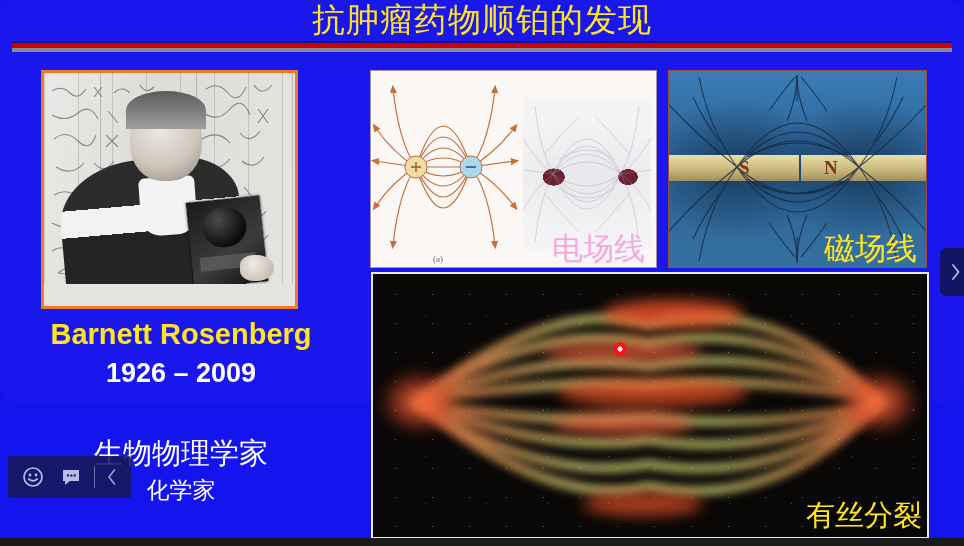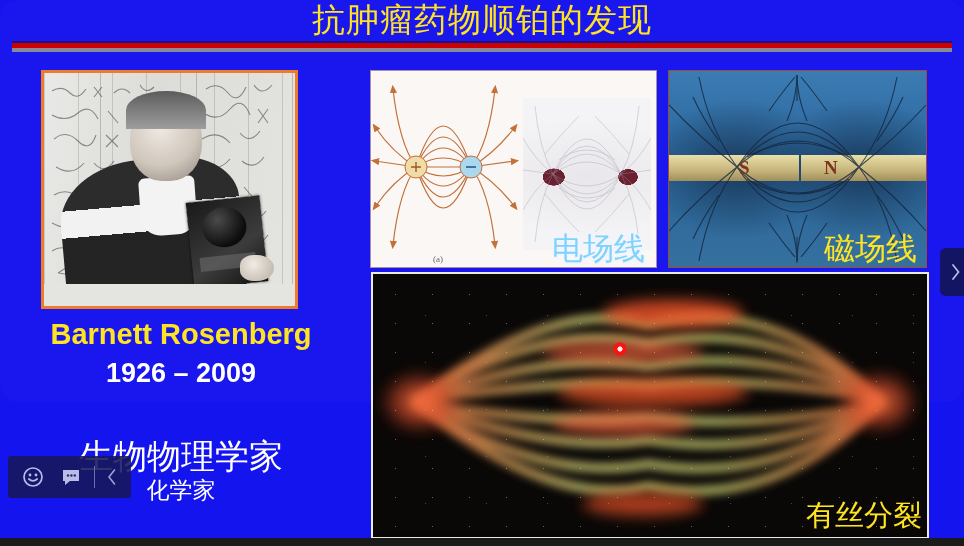--- a/index.html
+++ b/index.html
@@ -147,21 +147,21 @@
     color: #ffffff;
     font-size: 27px;
     font-weight: bold;
     white-space: nowrap;
   }
   #role-line-1 {
     position: absolute;
     left: 0; top: 434px; width: 362px;
     text-align: center;
     color: #ffffff;
-    font-size: 34px;
+    font-size: 29px;
     white-space: nowrap;
   }
   #role-line-2 {
     position: absolute;
     left: 0; top: 475px; width: 362px;
     text-align: center;
     color: #ffffff;
     font-size: 23px;
     white-space: nowrap;
   }
@@ -246,21 +246,21 @@
 
   
   .caption {
     position: absolute;
     white-space: nowrap;
     font-weight: bold;
   }
   #caption-efield {
     left: 552px; top: 228px;
     font-size: 31px;
-    color: #7dd3fc;
+    color: #f9a8d4;
     text-shadow:
       -1.5px -1.5px 0 #f2f4ff, 1.5px -1.5px 0 #f2f4ff,
       -1.5px 1.5px 0 #f2f4ff, 1.5px 1.5px 0 #f2f4ff;
     font-weight: 400;
   }
   #caption-mfield {
     left: 824px; top: 228px;
     font-size: 31px;
     color: #ffe521;
     font-weight: 400;

